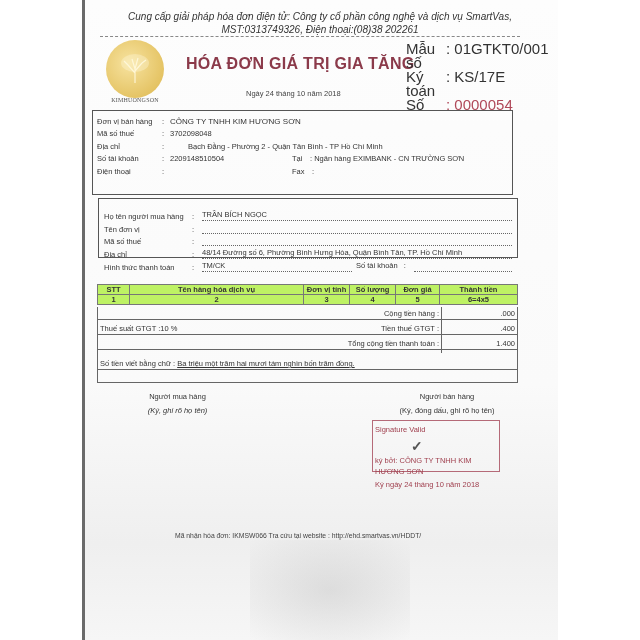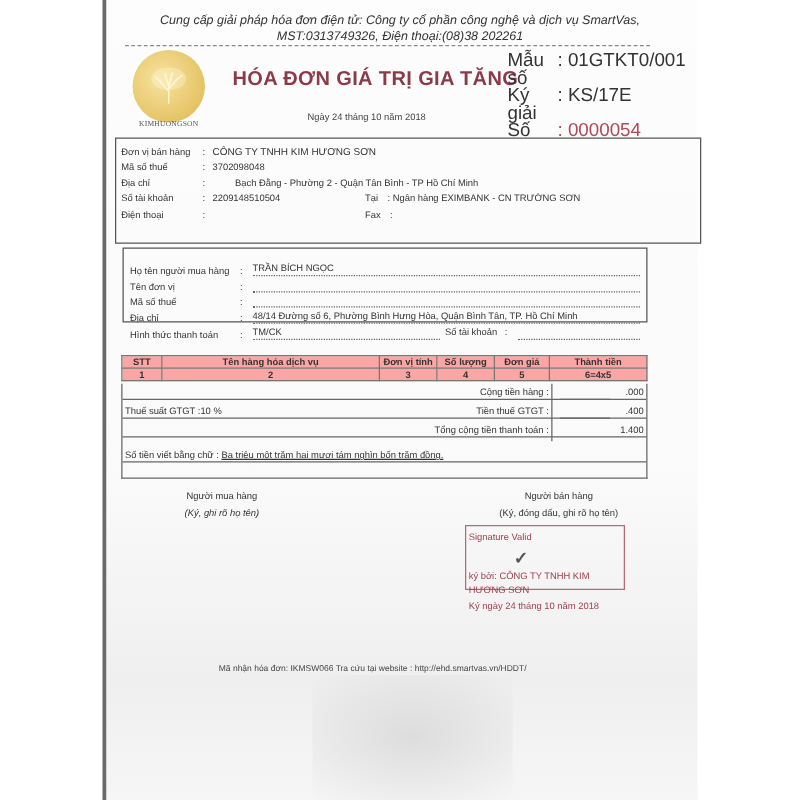--- a/index.html
+++ b/index.html
@@ -31,41 +31,41 @@
 
   .title { position: absolute; left: 186px; top: 55px; font-size: 16px; font-weight: bold;
     color: #8b3a4a; letter-spacing: 0.3px; }
   .date { position: absolute; left: 246px; top: 89px; font-size: 7.5px; color: #444; }
 
   .meta { position: absolute; left: 406px; top: 42px; font-size: 15px; color: #333; line-height: 14px; }
   .meta .row { display: flex; }
   .meta .lbl { width: 40px; }
   .meta .val.red { color: #b04a5a; }
 
-  .seller-box { position: absolute; left: 92px; top: 110px; width: 469px; height: 85px;
+  .seller-box { position: absolute; left: 92px; top: 110px; width: 421px; height: 85px;
     border: 1px solid #555; padding: 4px 4px; font-size: 7.5px; color: #333; }
   .seller-box .row { display: flex; height: 12.5px; align-items: center; white-space: nowrap; }
   .seller-box .lbl { width: 65px; }
   .seller-box .colon { width: 8px; }
   .seller-box .val { flex: 0 0 auto; }
   .seller-box .name-val { font-size: 8px; }
 
   .buyer-box { position: absolute; left: 98px; top: 198px; width: 420px; height: 60px;
     border: 1px solid #555; padding: 9px 5px; font-size: 7.5px; color: #333; }
   .buyer-box .row { display: flex; height: 12.8px; align-items: flex-end; white-space: nowrap; }
   .buyer-box .lbl { width: 88px; }
   .buyer-box .colon { width: 10px; }
   .buyer-box .fill { flex: 1; border-bottom: 1px dotted #666; padding-bottom: 1px; }
   .buyer-box .split { display: flex; flex: 1; }
   .buyer-box .split .fill.short { flex: 0 0 150px; }
   .buyer-box .split .sub-lbl { padding: 0 6px 1px 4px; }
 
   .items-table { position: absolute; left: 97px; top: 284px; width: 421px; border-collapse: collapse;
     font-size: 7.5px; color: #333; }
-  .items-table th, .items-table td.hd { background: #fca5a5; border: 1px solid #777; text-align: center;
+  .items-table th, .items-table td.hd { background: #bef264; border: 1px solid #777; text-align: center;
     font-weight: bold; height: 10px; padding: 0; }
   .items-table td { border: 1px solid #777; }
 
   .summary { position: absolute; left: 97px; top: 307px; width: 421px; height: 76px;
     border: 1px solid #666; border-top: none; font-size: 7.5px; color: #333; }
   .summary .sum-row { position: absolute; left: 0; width: 100%; height: 13px; border-bottom: 1px solid #666; }
   .summary .sum-lbl { position: absolute; right: 78px; top: 2px; text-align: right; }
   .summary .sum-val { position: absolute; right: 2px; top: 2px; text-align: right; }
   .summary .vline { position: absolute; left: 343px; top: 0; height: 46px; border-left: 1px solid #666; }
   .summary .uline2 { position: absolute; left: 350px; width: 40px; border-bottom: 1px solid #666; }
@@ -109,21 +109,21 @@
 
 <div class="title">HÓA ĐƠN GIÁ TRỊ GIA TĂNG</div>
 <div class="date">Ngày 24 tháng 10 năm 2018</div>
 
 <div class="meta">
   <div class="row">
     <span class="lbl">Mẫu số</span>
     <span class="val">: 01GTKT0/001</span>
   </div>
   <div class="row">
-    <span class="lbl">Ký giải</span>
+    <span class="lbl">Ký toán</span>
     <span class="val">: KS/17E</span>
   </div>
   <div class="row">
     <span class="lbl">Số</span>
     <span class="val red">: 0000054</span>
   </div>
 </div>
 
 <div class="seller-box">
   <div class="row">

